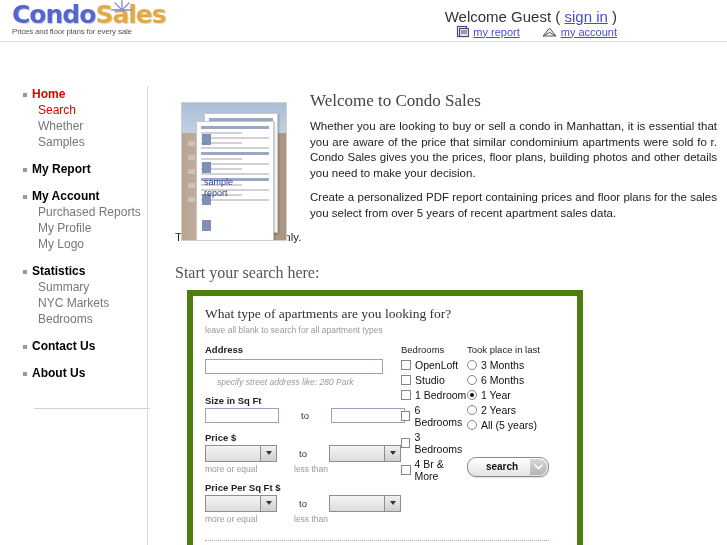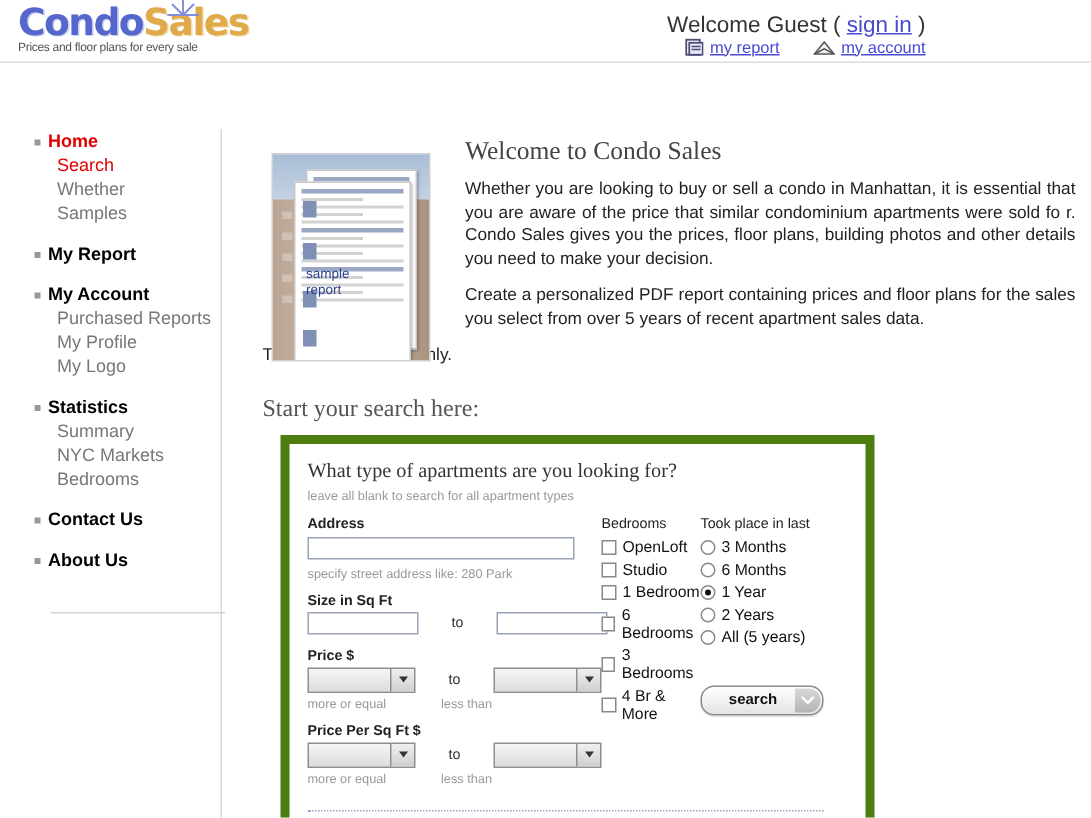--- a/index.html
+++ b/index.html
@@ -83,21 +83,21 @@
                padding: 10px 28px 6px 12px; box-sizing: border-box; }
   .q { font-family: "Liberation Serif", serif; font-size: 13.5px; color: #333; margin-bottom: 3px; }
   .hint-top { font-size: 8.5px; color: #999; margin-bottom: 9px; }
   .fcols { display: flex; gap: 0; }
   .col-a { width: 196px; }
   .col-b { width: 92px; }
   .col-c { width: 100px; }
   .flabel { font-size: 9.5px; font-weight: bold; color: #222; margin-bottom: 2px; }
   .tinput { width: 178px; height: 15px; border: 1px solid #9aa2b8; background:#fff; box-sizing: border-box; }
   .tinput.half { width: 74px; }
-  .hint { font-size: 8.5px; color: #999; margin: 2px 0 8px 0; }
+  .hint { font-size: 8.5px; color: #999; margin: 2px 0 8px 12px; font-style: italic; }
   .row-inline { display: flex; align-items: center; gap: 22px; }
   .to { font-size: 9.5px; color: #333; }
   .sel { width: 74px; height: 17px; border: 1px solid #8e8e8e; background: linear-gradient(180deg,#f5f5f5,#dcdcdc);
          position: relative; box-sizing: border-box; }
   .sel .arw { position: absolute; right: 0; top: 0; width: 15px; height: 15px;
               border-left: 1px solid #8e8e8e; background: linear-gradient(180deg,#f0f0f0,#cfcfcf);
               display:flex; align-items:center; justify-content:center; }
   .caret { width: 0; height: 0; border-left: 3.5px solid transparent; border-right: 3.5px solid transparent;
            border-top: 4px solid #333; }
   .hintrow { display: flex; gap: 10px; margin: 2px 0 8px 0; }

